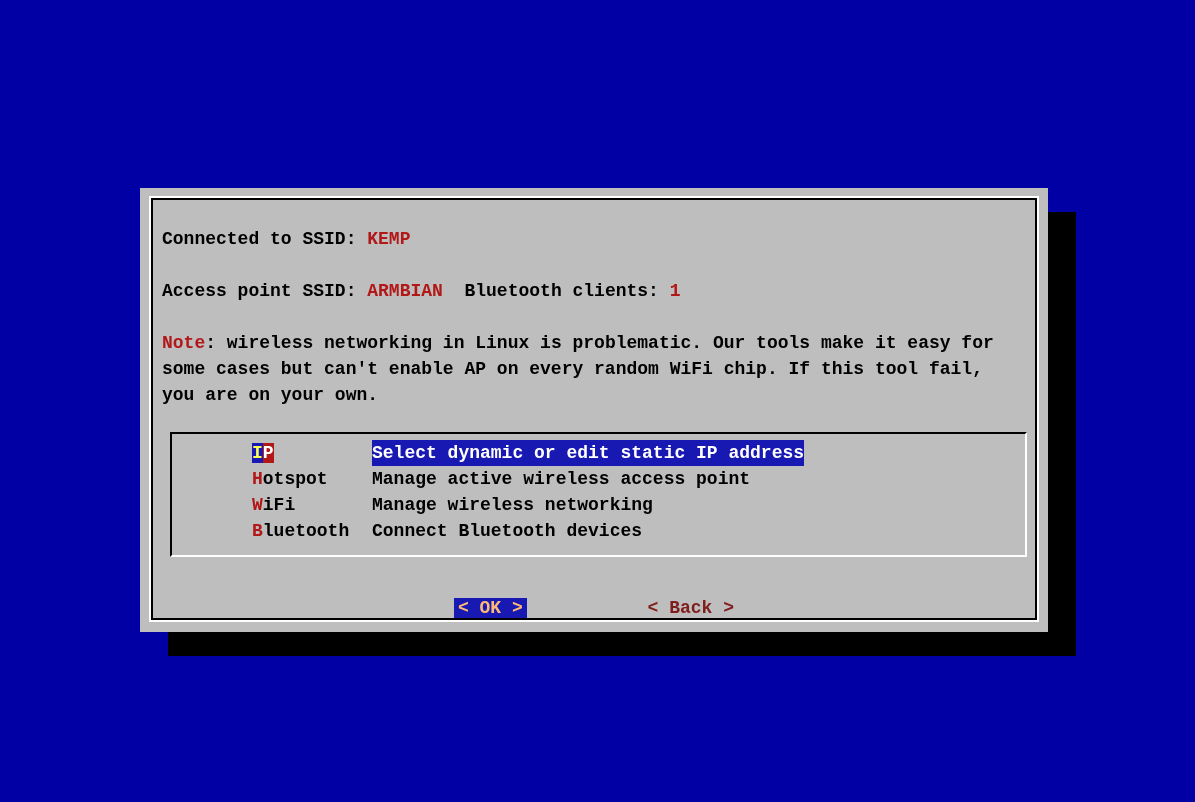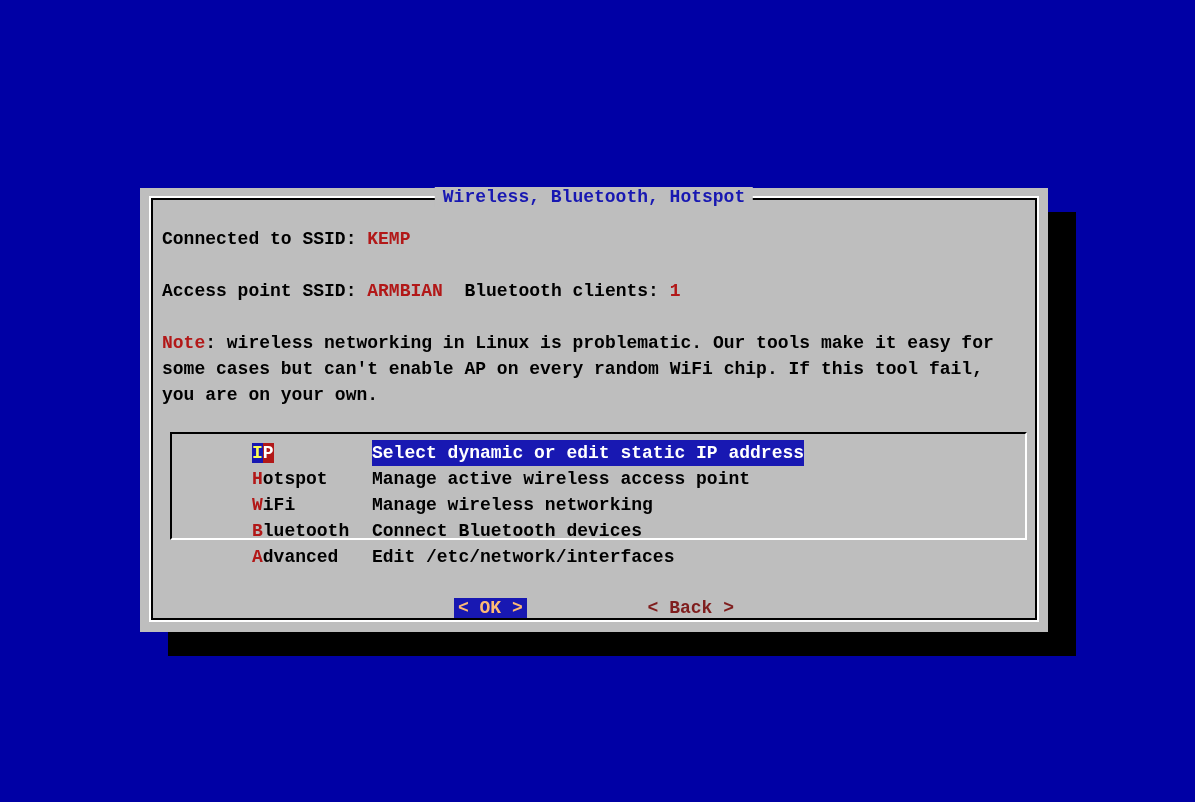--- a/index.html
+++ b/index.html
@@ -94,21 +94,21 @@
       white-space: pre-wrap;
     }
     .line1 { margin-bottom: 26px; }
     .line2 { margin-bottom: 26px; }
     .note-text { margin-bottom: 37px; }
     .menu-box {
       position: absolute;
       top: 244px;
       left: 30px;
       right: 21px;
-      height: 108px;
+      height: 125px;
       border-top: 2px solid #000;
       border-left: 2px solid #000;
       border-right: 2px solid #fff;
       border-bottom: 2px solid #fff;
     }
     .menu-content {
       padding: 6px 0 0 0;
       line-height: 26px;
     }
     .menu-item {
@@ -160,35 +160,33 @@
 
 <div class="shadow"></div>
 
 <div class="dialog">
   <div class="outer-frame"></div>
   <div class="inner-frame-top"></div>
   <div class="inner-frame-bottom"></div>
   <div class="inner-frame-left"></div>
   <div class="inner-frame-right"></div>
 
-  <div class="title"> Wireless, Bluetooth, Hotspot </div>
 
   <div class="content">
     <div class="line1"><span>Connected to SSID: </span><span class="red">KEMP</span></div>
     <div class="line2"><span>Access point SSID: </span><span class="red">ARMBIAN</span><span>  Bluetooth clients: </span><span class="red">1</span></div>
     <div class="note-text"><span class="red">Note</span><span>: wireless networking in Linux is problematic. Our tools make it easy for some cases but can't enable AP on every random WiFi chip. If this tool fail, you are on your own.</span></div>
   </div>
 
   <div class="menu-box">
     <div class="menu-content" id="menu-content">
         <div class="menu-item selected"><span class="menu-label"><span class="menu-label-text"><span class="fl">I</span><span>P</span></span></span><span class="menu-desc">Select dynamic or edit static IP address</span></div>
         <div class="menu-item"><span class="menu-label"><span class="menu-label-text"><span class="fl">H</span><span>otspot</span></span></span><span class="menu-desc">Manage active wireless access point</span></div>
         <div class="menu-item"><span class="menu-label"><span class="menu-label-text"><span class="fl">W</span><span>iFi</span></span></span><span class="menu-desc">Manage wireless networking</span></div>
         <div class="menu-item"><span class="menu-label"><span class="menu-label-text"><span class="fl">B</span><span>luetooth</span></span></span><span class="menu-desc">Connect Bluetooth devices</span></div>
-        <div class="menu-item"><span class="menu-label"><span class="menu-label-text"><span class="fl">A</span><span>dvanced</span></span></span><span class="menu-desc">Edit /etc/network/interfaces</span></div>
       </div>
   </div>
 
   <div class="buttons">
     <span class="btn-ok">&lt;  OK  &gt;</span>
     <span class="btn-back">&lt; Back &gt;</span>
   </div>
 </div>
 
 </body></html>

